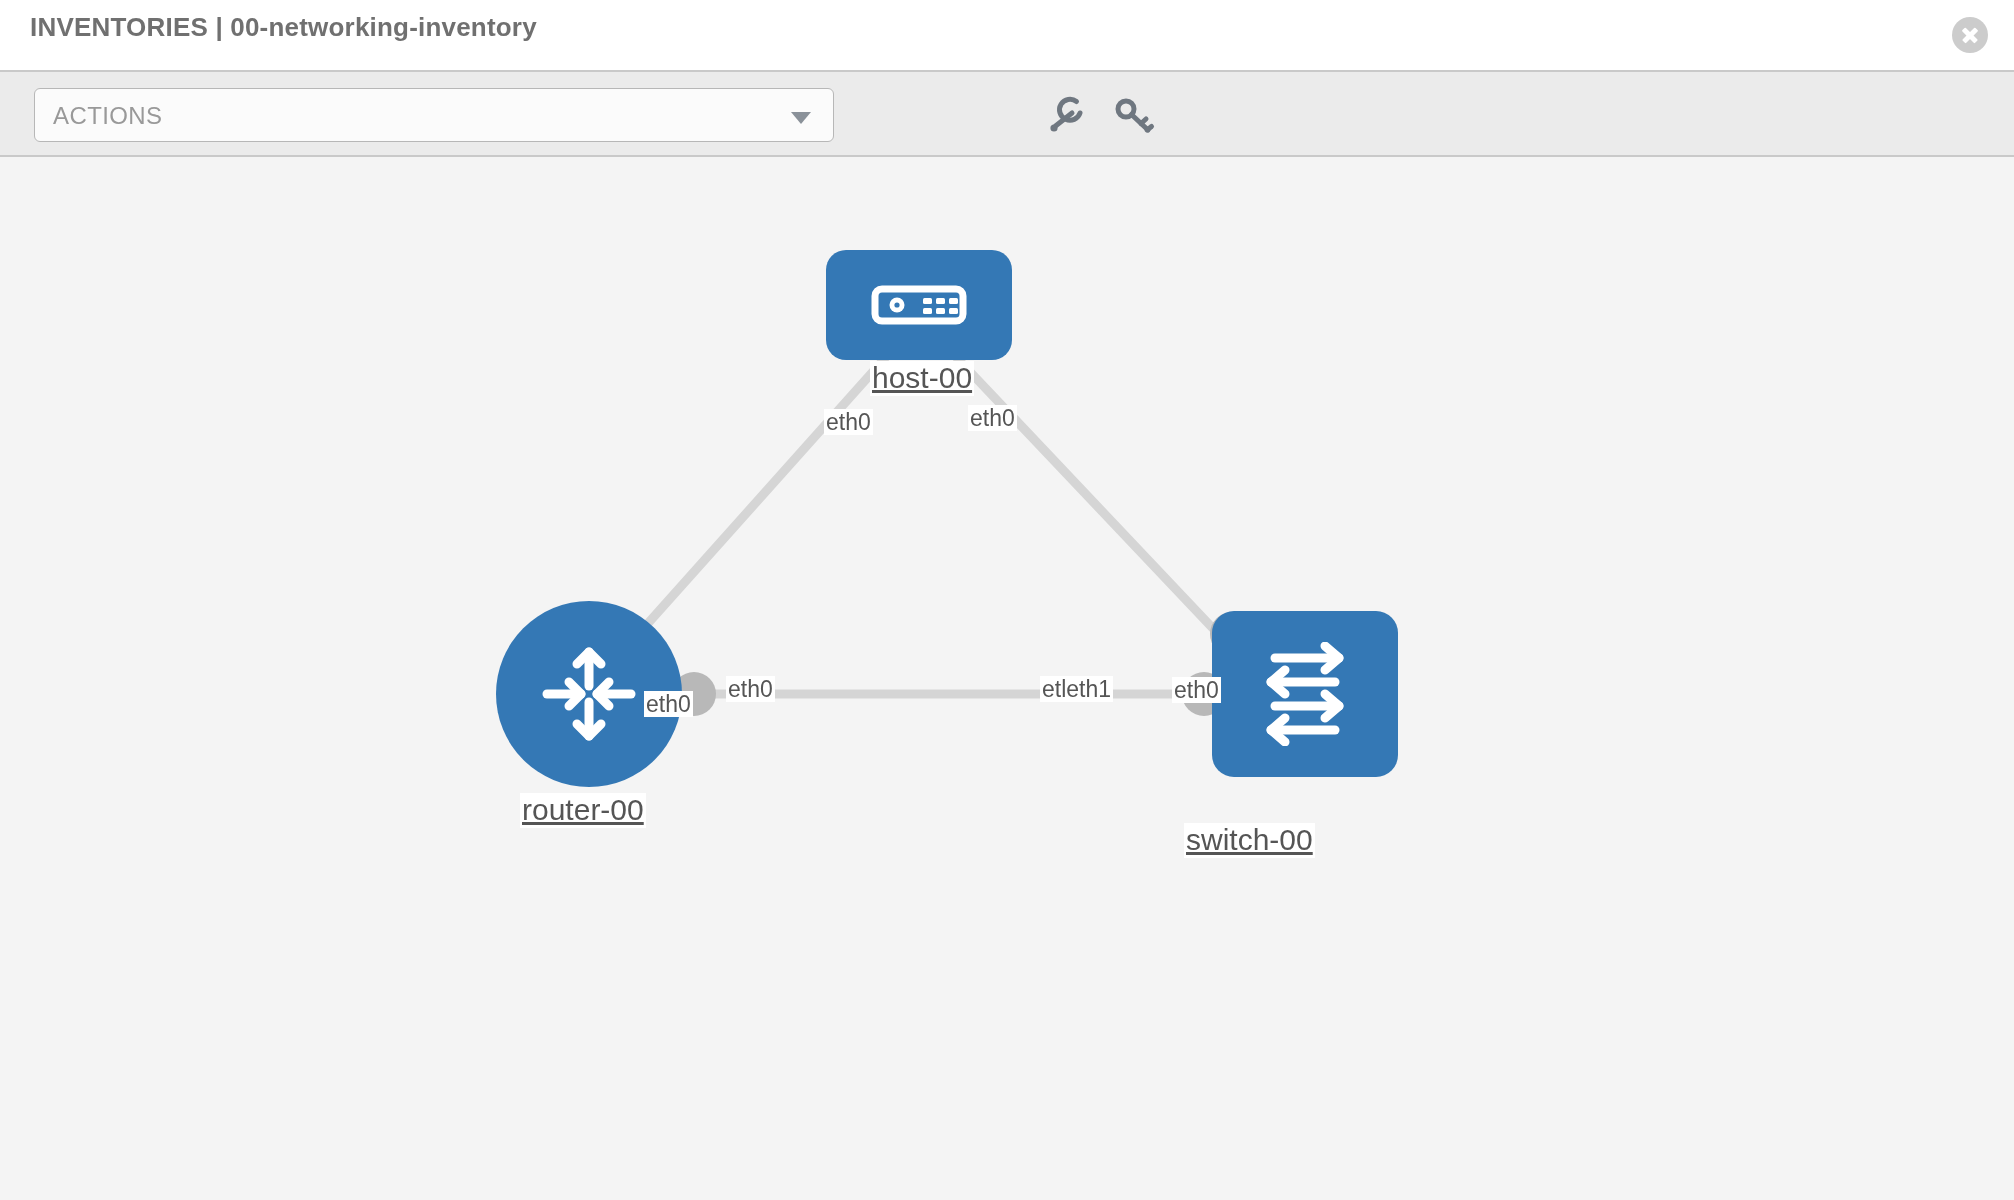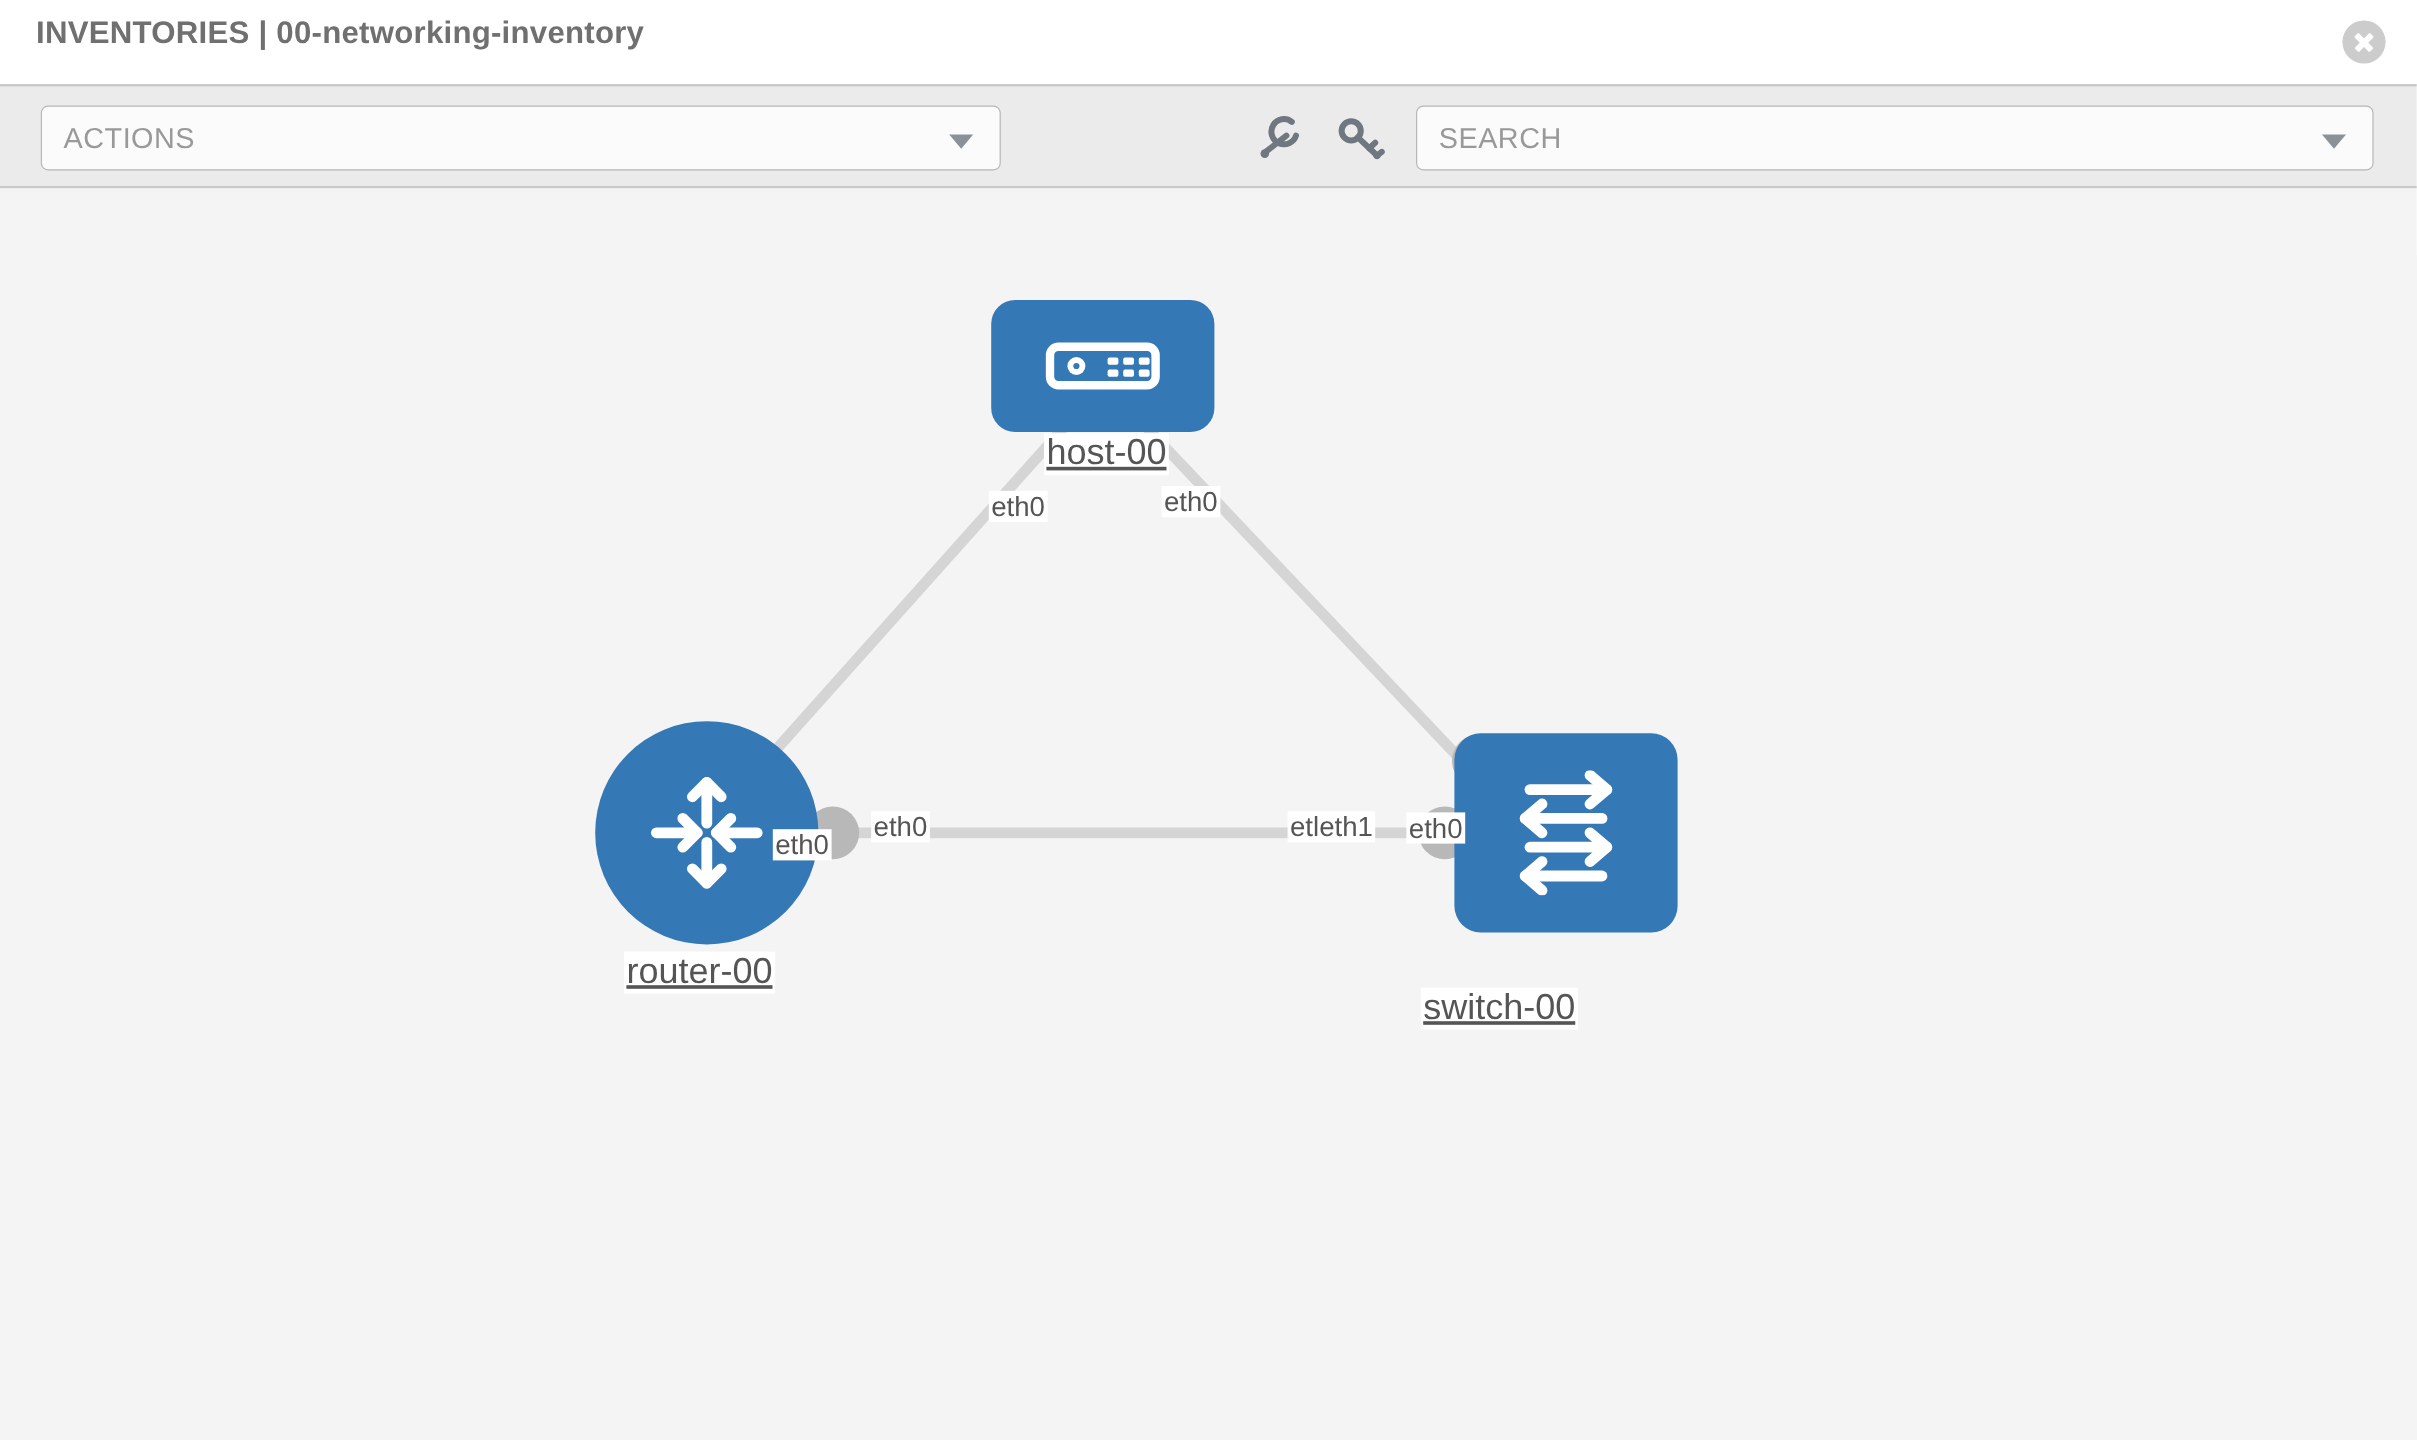--- a/index.html
+++ b/index.html
@@ -209,24 +209,20 @@
       <svg viewBox="0 0 46 46" aria-hidden="true">
         <circle cx="15" cy="17" r="8" fill="none" stroke="#6f7780" stroke-width="5"></circle>
         <g stroke="#6f7780" stroke-width="5" stroke-linecap="round">
           <path d="M20.5 22.5 L37 38"></path>
           <path d="M30 31.5 L35 27"></path>
           <path d="M36 38 L40.5 34.5"></path>
         </g>
       </svg>
     </div>
 
-    <div class="search-box">
-      <span class="label">SEARCH</span>
-      <span class="caret"></span>
-    </div>
   </div>
 
   <div class="canvas">
 
     <svg class="topology" viewBox="0 0 2014 1043">
       <g stroke="#d5d5d5" stroke-width="9" fill="none" stroke-linecap="round">
 
         <line x1="886" y1="200" x2="600" y2="520"></line>
 
         <line x1="956" y1="200" x2="1240" y2="500"></line>
@@ -301,17 +297,17 @@
     <div class="edge-label" style="left:824px; top:252px;">eth0</div>
 
     <div class="edge-label" style="left:968px; top:248px;">eth0</div>
 
     <div class="edge-label" style="left:644px; top:534px;">eth0</div>
 
     <div class="edge-label" style="left:1172px; top:520px;">eth0</div>
 
     <div class="edge-label" style="left:726px; top:519px;">eth0</div>
 
-    <div class="edge-label" style="left:1073px; top:519px;">etleth1</div>
+    <div class="edge-label" style="left:1040px; top:519px;">etleth1</div>
 
 
   </div>
 </div>
 
 </body></html>

